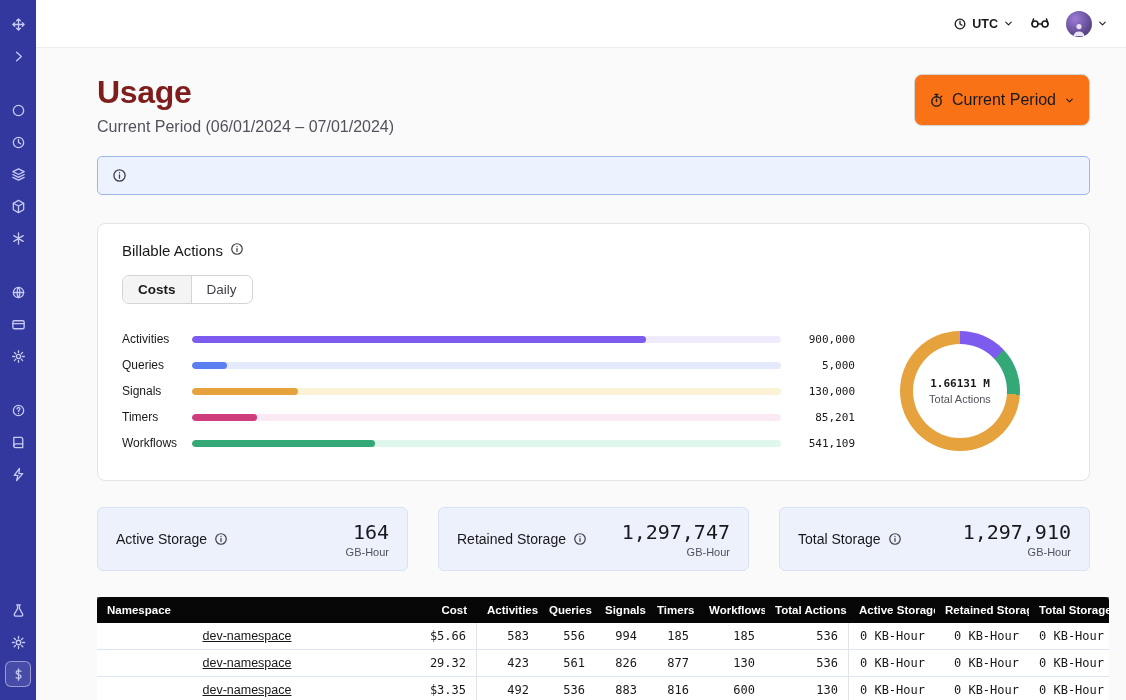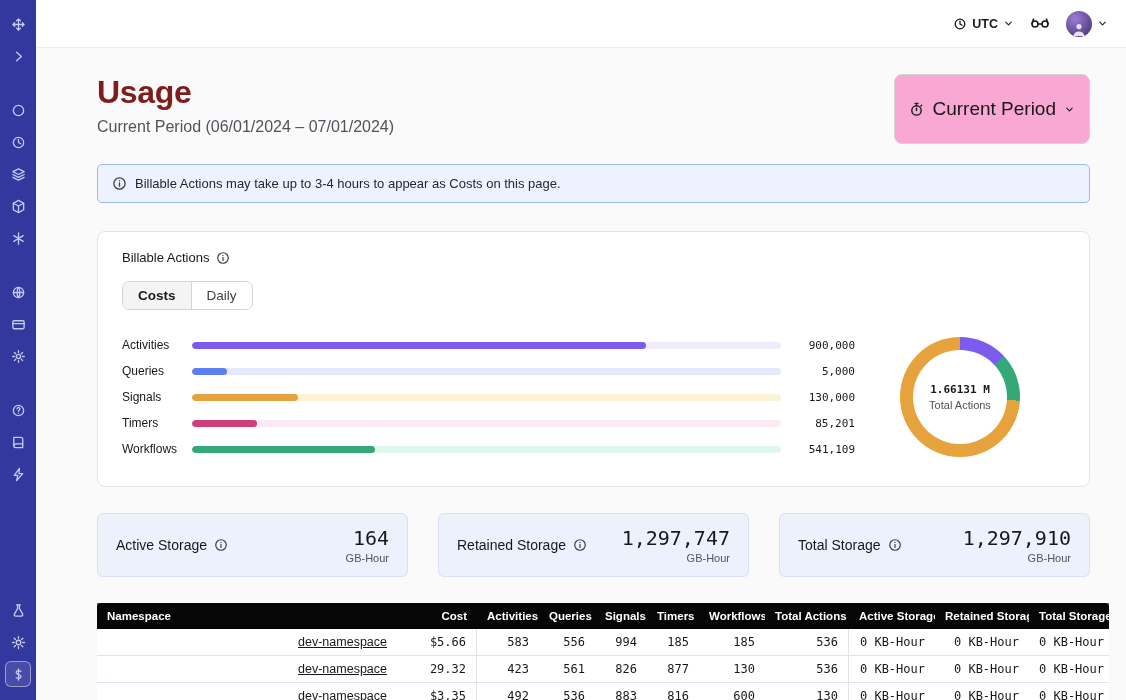--- a/index.html
+++ b/index.html
@@ -43,41 +43,41 @@
   }
   .avatar svg { width:16px; height:16px; fill:#e9e2f7; stroke:none; }
 
   .content { flex:1; background:#fafafa; padding:26px 36px 0 61px; overflow:hidden; }
 
   
   .page-head { display:flex; justify-content:space-between; align-items:flex-start; }
   .page-title { font-size:32px; font-weight:700; letter-spacing:-0.3px; color:#7f1d1d; }
   .page-sub { font-size:16px; color:#51525c; margin-top:7px; }
   .period-btn {
-    display:flex; align-items:center; gap:8px; background:#f9a8d4;
-    border:1px solid #d4d4d8; border-radius:8px; padding:23px 14px;
-    font-size:19px; font-weight:500; cursor:pointer; color:#18181b;
+    display:flex; align-items:center; gap:8px; background:#f97316;
+    border:1px solid #d4d4d8; border-radius:8px; padding:16px 14px;
+    font-size:16px; font-weight:500; cursor:pointer; color:#18181b;
   }
   .period-btn svg { stroke:#18181b; fill:none; stroke-width:1.5; stroke-linecap:round; stroke-linejoin:round; }
 
   
   .banner {
     margin-top:20px; background:#edf3fe; border:1px solid #9db7ea; border-radius:5px;
     padding:11px 14px; display:flex; align-items:center; gap:8px;
     font-size:13px; color:#27272a;
   }
   .info-ico { width:15px; height:15px; flex-shrink:0; }
   .info-ico svg { width:100%; height:100%; stroke:#3f3f46; fill:none; stroke-width:1.4; stroke-linecap:round; }
 
   
   .ba-card {
     margin-top:28px; background:#fff; border:1px solid #e4e4e7; border-radius:8px;
     padding:18px 24px 24px;
   }
-  .ba-title-row { display:flex; align-items:flex-end; gap:7px; font-size:13px; font-weight:500; }
+  .ba-title-row { display:flex; align-items:flex-start; gap:7px; font-size:15px; font-weight:500; }
   .tabs { display:inline-flex; margin-top:16px; border:1px solid #d4d4d8; border-radius:7px; overflow:hidden; background:#fff; }
   .tab { padding:6px 15px; font-size:13.5px; color:#3f3f46; cursor:pointer; }
   .tab.active { background:#f4f4f5; font-weight:600; color:#18181b; border-right:1px solid #d4d4d8; }
 
   .chart-wrap { display:flex; align-items:center; margin-top:22px; }
   .bars { flex:1; min-width:0; }
   .bar-row { display:flex; align-items:center; height:26px; }
   .bar-label { width:66px; font-size:12px; color:#18181b; flex-shrink:0; }
   .bar-track { flex:1; height:7px; border-radius:4px; margin:0 12px 0 4px; position:relative; overflow:hidden; background:#eee; }
   .bar-fill { position:absolute; left:0; top:0; bottom:0; border-radius:4px; }
@@ -111,21 +111,21 @@
     background:#060607; color:#fff; font-size:11.5px; font-weight:600;
     padding:7px 10px; text-align:right; white-space:nowrap; overflow:hidden;
   }
   table.usage thead th:first-child { text-align:left; border-top-left-radius:4px; }
   table.usage thead th:last-child { border-top-right-radius:4px; }
   table.usage tbody td {
     font-family:"DejaVu Sans Mono",monospace; font-size:12px; color:#18181b;
     padding:6px 10px; border-bottom:1px solid #dde4f5; text-align:right;
     white-space:nowrap; overflow:hidden; background:#fff;
   }
-  table.usage tbody td.ns { font-family:"Liberation Sans",sans-serif; text-align:right; font-size:12.5px; }
+  table.usage tbody td.ns { font-family:"Liberation Sans",sans-serif; text-align:center; font-size:12.5px; }
   table.usage tbody td.sep { border-right:1px solid #e4e4e7; }
   .ns a { color:#18181b; text-decoration:underline; cursor:pointer; }
 </style>
 </head>
 <body>
 
 <nav class="sidebar">
   <div class="sb-icon">
     <svg viewBox="0 0 16 16">
         <path d="M8 2v12M2 8h12M6 4l2-2 2 2M6 12l2 2 2-2M4 6L2 8l2 2M12 6l2 2-2 2"></path>
@@ -274,21 +274,20 @@
       </button>
     </div>
 
     <div class="banner">
       <span class="info-ico">
         <svg viewBox="0 0 16 16">
             <circle cx="8" cy="8" r="6"></circle>
             <path d="M8 7.4v3.4M8 5v.1"></path>
           </svg>
       </span>
-      <span>Billable Actions may take up to 3-4 hours to appear as Costs on this page.</span>
     </div>
 
     <section class="ba-card">
       <div class="ba-title-row">
         <span>Billable Actions</span>
         <span class="info-ico" style="width:14px;height:14px">
           <svg viewBox="0 0 16 16">
               <circle cx="8" cy="8" r="6"></circle>
               <path d="M8 7.4v3.4M8 5v.1"></path>
             </svg>

